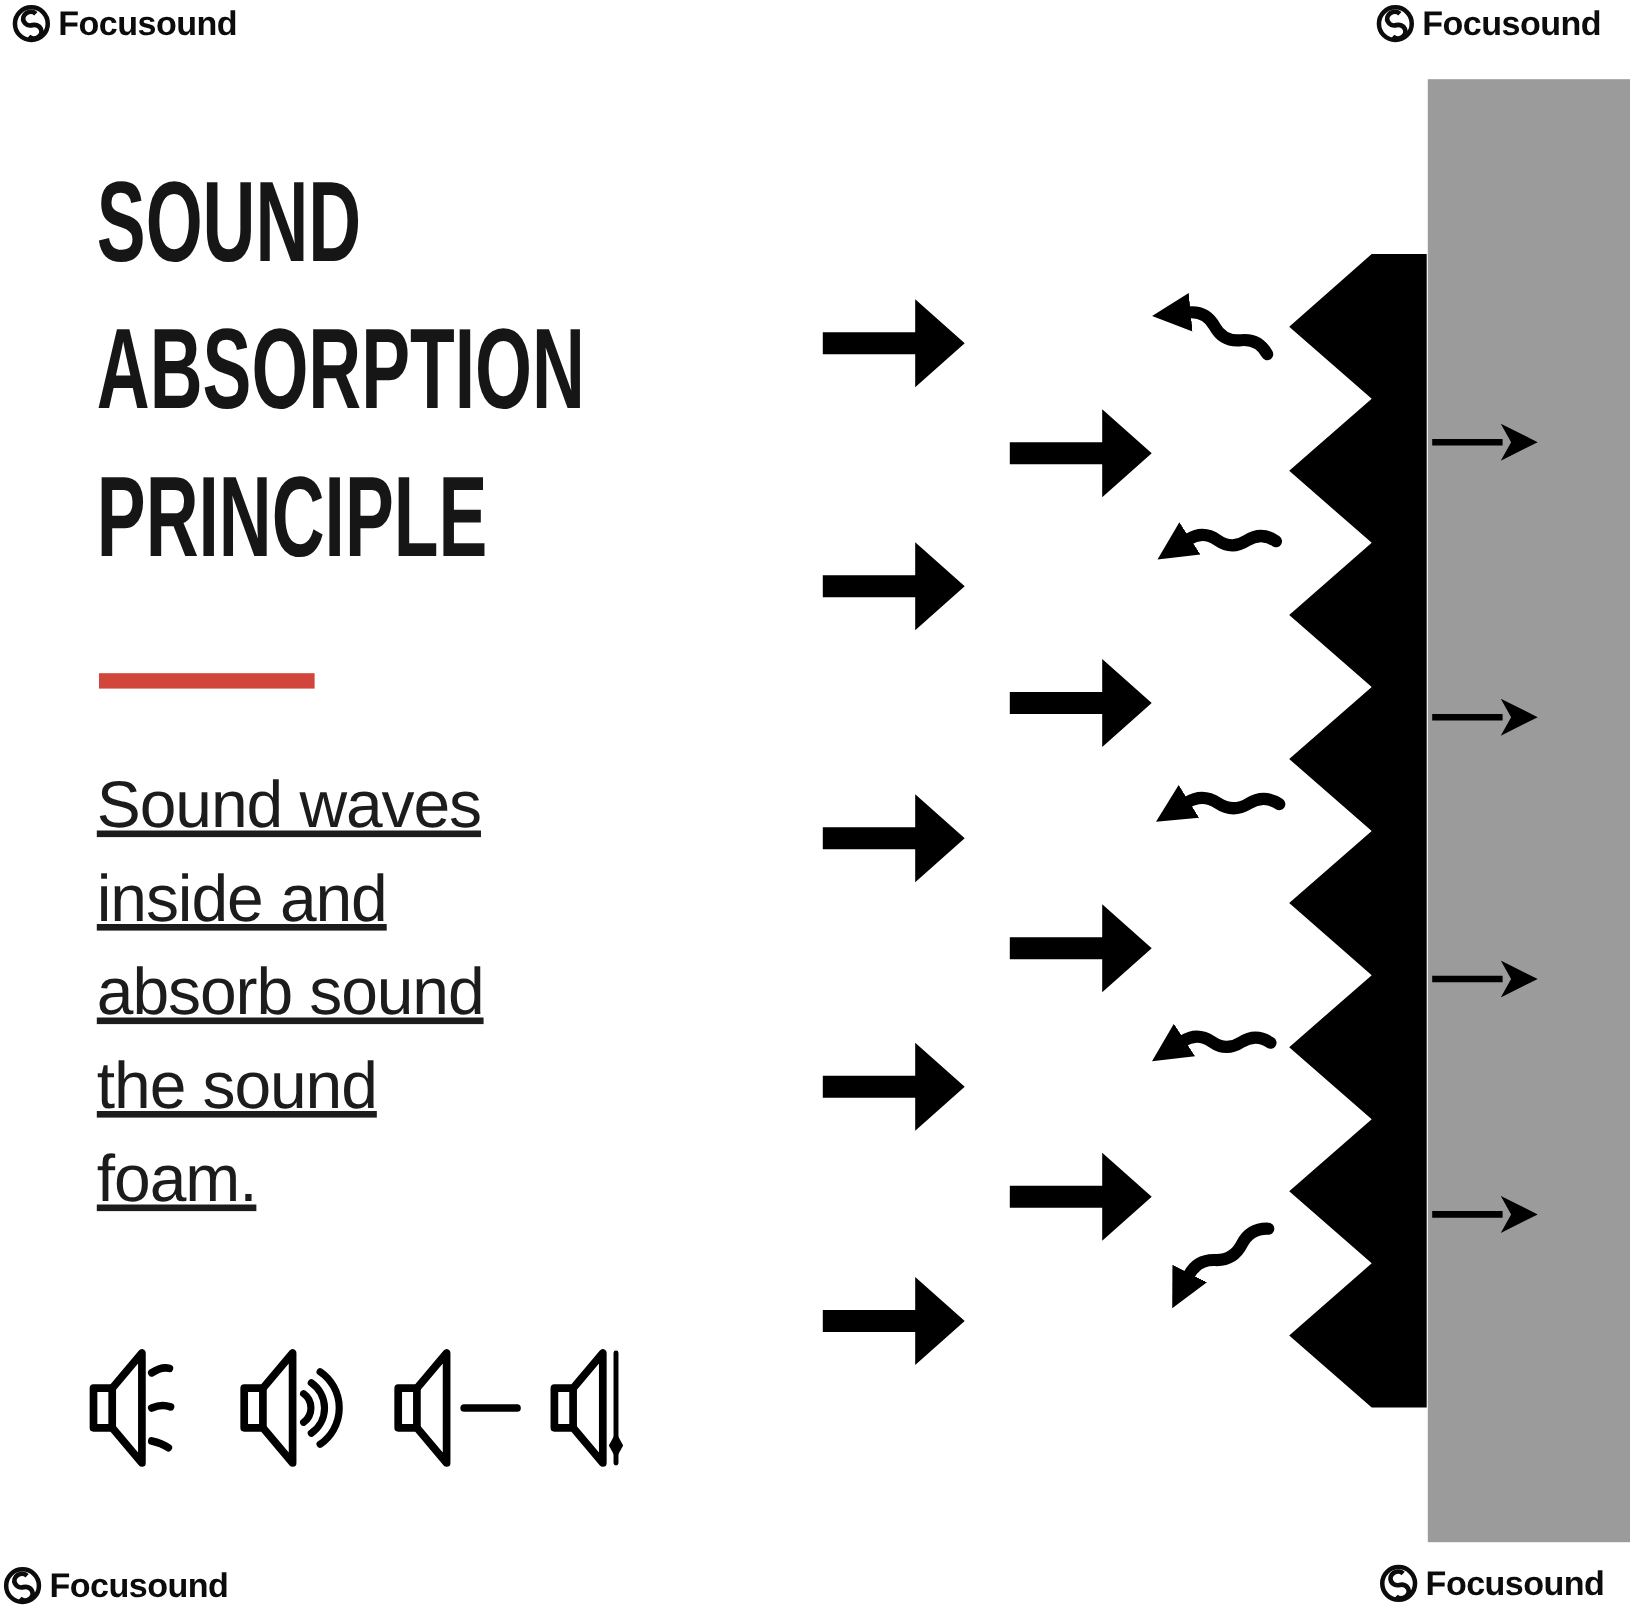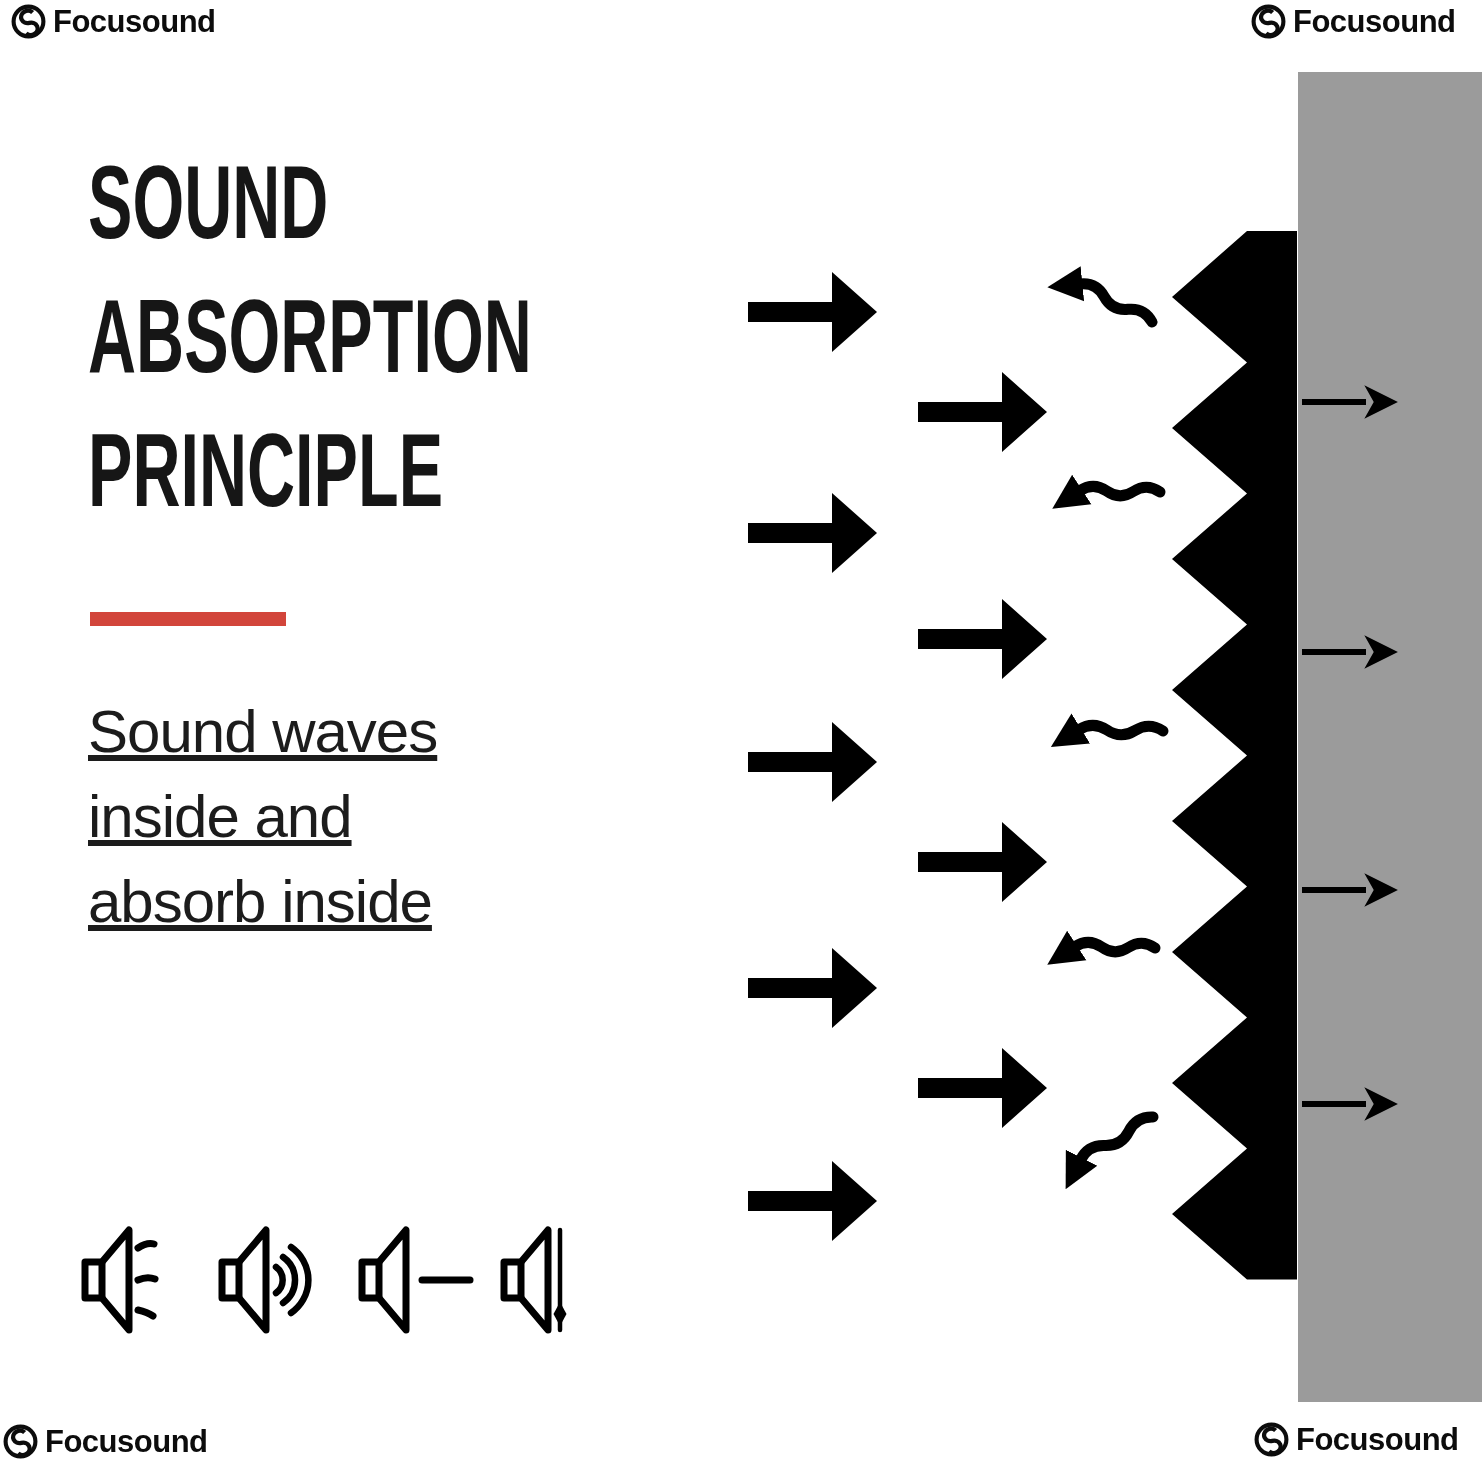--- a/index.html
+++ b/index.html
@@ -90,21 +90,23 @@
     <div>SOUND</div>
     <div>ABSORPTION</div>
     <div>PRINCIPLE</div>
   </div>
 
   <div class="red-bar" style="background: rgb(210, 69, 59);"></div>
 
   <div class="desc">
     <div>Sound waves</div>
     <div>inside and</div>
-    <div>absorb inside</div>
+    <div>absorb sound</div>
+    <div>the sound</div>
+    <div>foam.</div>
   </div>
 
   <svg class="speakers" width="560" height="125" viewBox="0 0 560 125">
 
     <g transform="translate(3,6)" fill="none" stroke="#000" stroke-width="7" stroke-linejoin="round" stroke-linecap="round">
       <path d="M2,36 L19,36 L46,4 L46,104 L19,72 L2,72 Z"></path>
       <path d="M19,36 L19,72"></path>
       <path d="M55,22 q9,-6 16,-4"></path>
       <path d="M55,54 q9,-4 17,-1"></path>
       <path d="M55,84 q9,2 15,6"></path>

